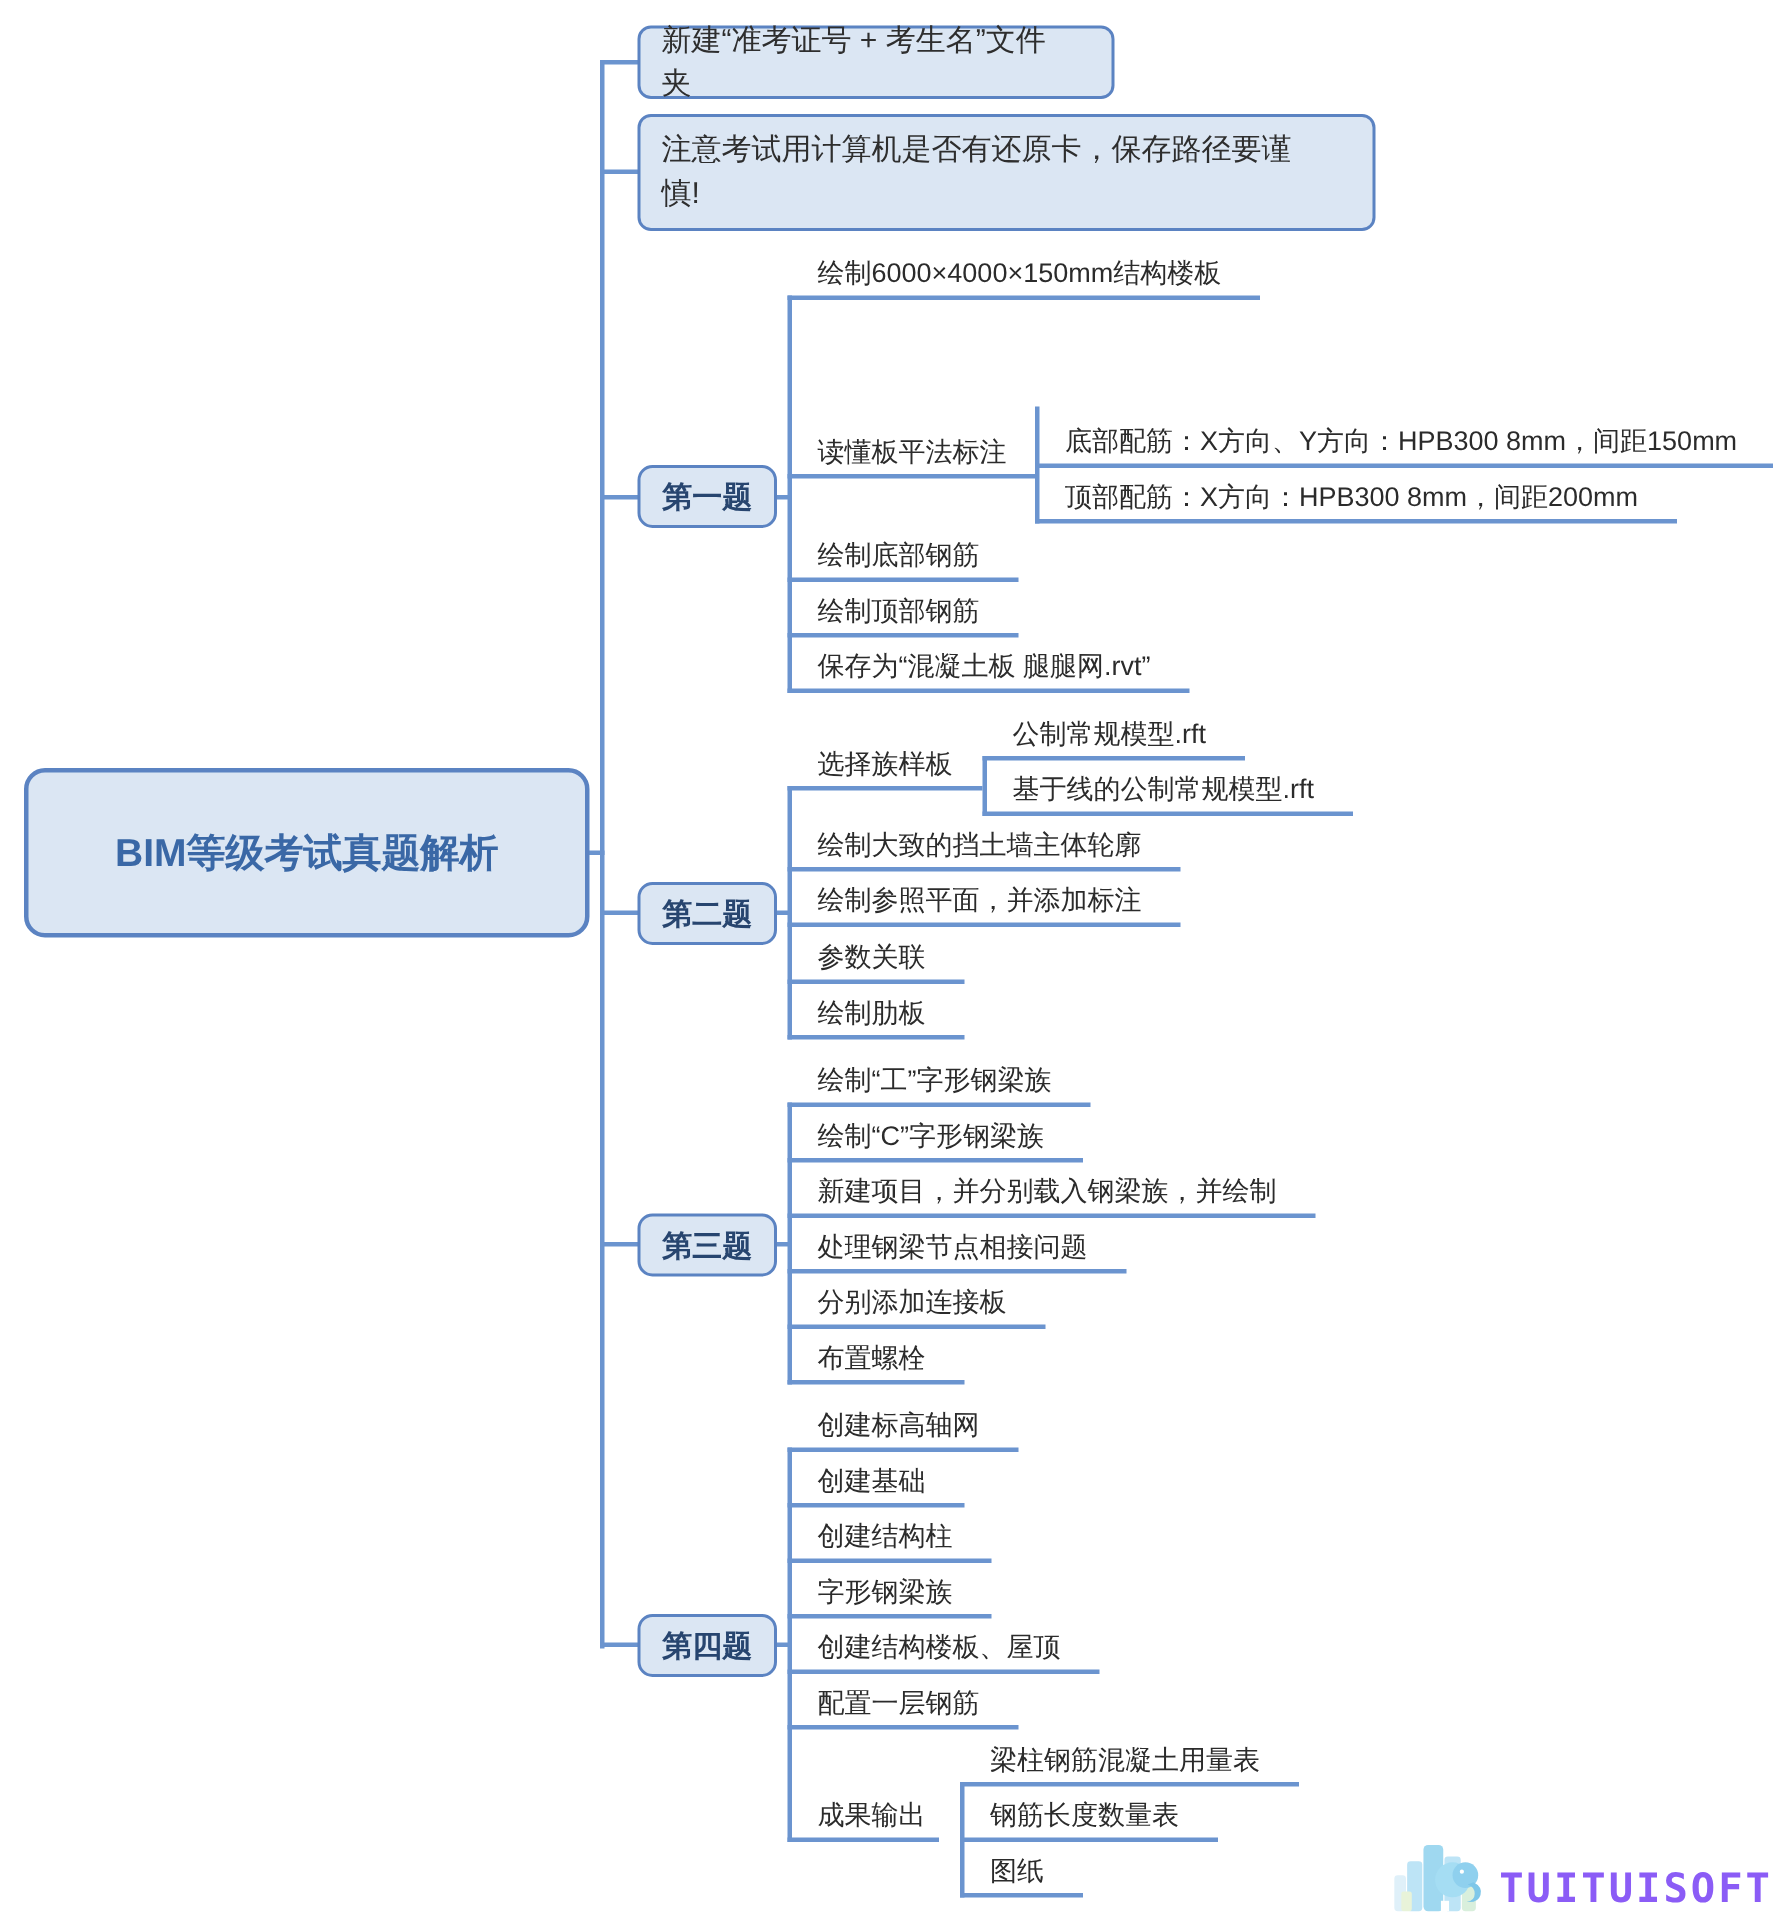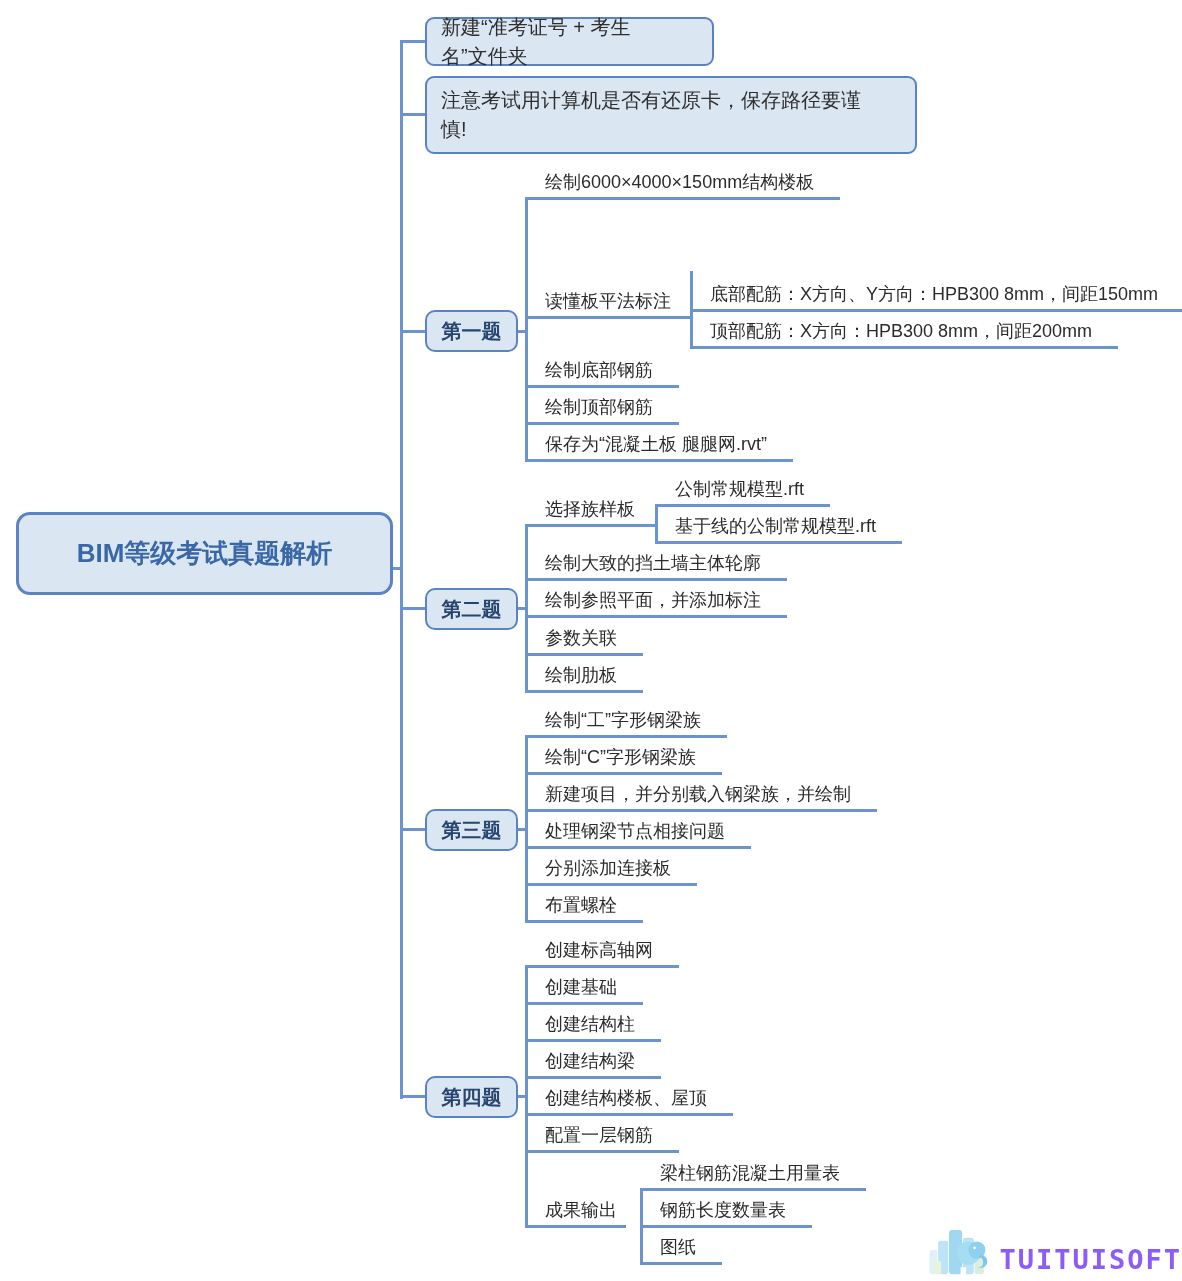--- a/index.html
+++ b/index.html
@@ -15,21 +15,21 @@
   .boxnode{
     position:absolute;box-sizing:border-box;background:#dbe6f3;border:2.5px solid #5b83c2;
     border-radius:9px;display:flex;align-items:center;color:#2e2e2e;
   }
   .note{font-size:20px;padding:8px 36px 8px 14px;line-height:29px;}
   .topic{
     width:93px;height:42px;justify-content:center;font-size:20px;color:#27456f;
     border-radius:10px;font-weight:700;
   }
   .rootnode{
-    left:16px;top:512px;width:377px;height:83px;border-width:3.5px;border-radius:14px;
+    left:16px;top:512px;width:377px;height:113px;border-width:3.5px;border-radius:14px;
     justify-content:center;text-align:center;font-size:26px;font-weight:bold;color:#3a68a6;
     line-height:37px;flex-direction:column;
   }
   
   .leaf{
     position:absolute;box-sizing:border-box;height:30px;line-height:25px;font-size:18px;
     color:#2b2b2b;padding:0 26px 2px 20px;border-bottom:3px solid #6b94cf;white-space:nowrap;
   }
   .leaf.parent{padding-right:14px;}
   
@@ -64,21 +64,21 @@
   <div class="vline" style="left:525px;top:524px;height:169px"></div>
   <div class="vline" style="left:655px;top:504px;height:40px"></div>
   <div class="vline" style="left:525px;top:735px;height:188px"></div>
   <div class="vline" style="left:525px;top:965px;height:263px"></div>
   <div class="vline" style="left:640px;top:1188px;height:77px"></div>
 
   <div class="boxnode rootnode">
     <span>BIM等级考试真题解析</span>
   </div>
 
-  <div class="boxnode note" style="left:425px;top:17px;width:289px;height:49px">新建“准考证号 + 考生名”文件夹</div>
+  <div class="boxnode note" style="left:425px;top:17px;width:318px;height:49px">新建“准考证号 + 考生名”文件夹</div>
   <div class="boxnode note" style="left:425px;top:76px;width:492px;height:78px;padding-right:40px">注意考试用计算机是否有还原卡，保存路径要谨慎!</div>
 
   <div class="boxnode topic" style="left:425px;top:310px">第一题</div>
   <div class="boxnode topic" style="left:425px;top:588px">第二题</div>
   <div class="boxnode topic" style="left:425px;top:809px">第三题</div>
   <div class="boxnode topic" style="left:425px;top:1076px">第四题</div>
 
   <div class="leaf" style="left:525px;top:170px">绘制6000×4000×150mm结构楼板</div>
   <div class="leaf parent" style="left:525px;top:289px;width:165px">读懂板平法标注</div>
   <div class="leaf" style="left:690px;top:282px">底部配筋：X方向、Y方向：HPB300 8mm，间距150mm</div>
@@ -98,21 +98,21 @@
   <div class="leaf" style="left:525px;top:708px">绘制“工”字形钢梁族</div>
   <div class="leaf" style="left:525px;top:745px">绘制“C”字形钢梁族</div>
   <div class="leaf" style="left:525px;top:819px">处理钢梁节点相接问题</div>
   <div class="leaf" style="left:525px;top:782px">新建项目，并分别载入钢梁族，并绘制</div>
   <div class="leaf" style="left:525px;top:856px">分别添加连接板</div>
   <div class="leaf" style="left:525px;top:893px">布置螺栓</div>
 
   <div class="leaf" style="left:525px;top:938px">创建标高轴网</div>
   <div class="leaf" style="left:525px;top:975px">创建基础</div>
   <div class="leaf" style="left:525px;top:1012px">创建结构柱</div>
-  <div class="leaf" style="left:525px;top:1049px">创建结构梁</div>
+  <div class="leaf" style="left:525px;top:1049px">字形钢梁族</div>
   <div class="leaf" style="left:525px;top:1086px">创建结构楼板、屋顶</div>
   <div class="leaf" style="left:525px;top:1123px">配置一层钢筋</div>
   <div class="leaf parent" style="left:525px;top:1198px;width:101px">成果输出</div>
   <div class="leaf" style="left:640px;top:1161px">梁柱钢筋混凝土用量表</div>
   <div class="leaf" style="left:640px;top:1198px">钢筋长度数量表</div>
   <div class="leaf" style="left:640px;top:1235px">图纸</div>
 
   <div class="watermark">
     <svg width="92" height="61" viewBox="0 0 92 61">
       <rect x="2" y="30" width="10" height="31" rx="3" fill="#dff0f9"></rect>

